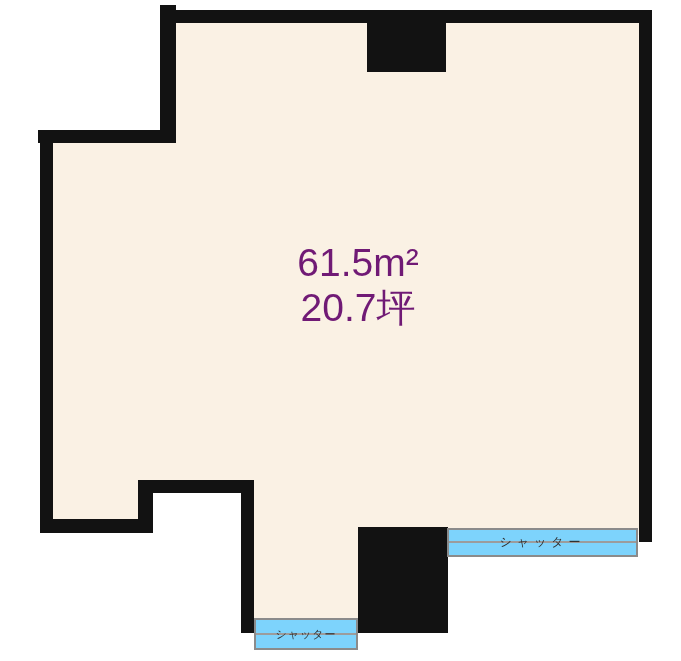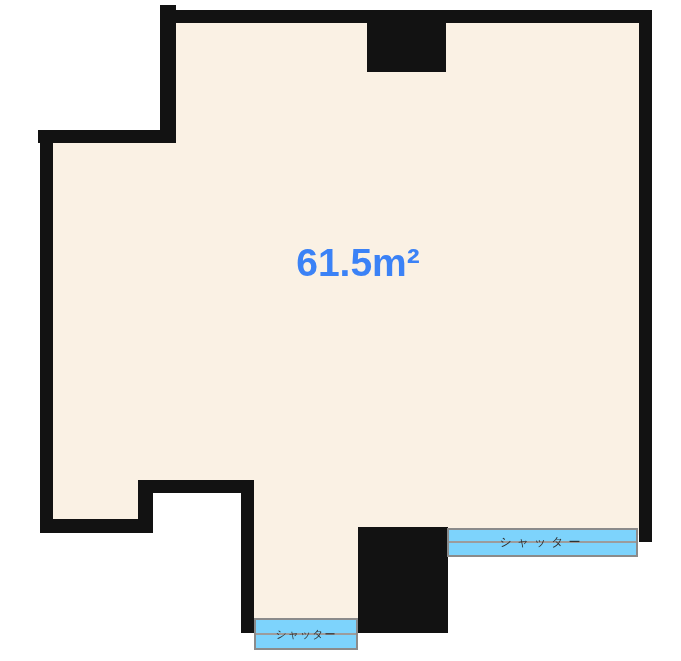--- a/index.html
+++ b/index.html
@@ -24,24 +24,24 @@
   }
   .plan-svg polygon { fill: #faf1e4; }
   .plan-svg rect { fill: #121212; }
 
   .area-label {
     position: absolute;
     left: 230px;
     top: 240px;
     width: 256px;
     text-align: center;
-    color: #3b82f6;
+    color: #701a75;
     font-size: 39px;
     line-height: 45px;
-    font-weight: 700;
+    font-weight: 400;
     letter-spacing: 0px;
     white-space: nowrap;
   }
 
   .shutter {
     position: absolute;
     box-sizing: border-box;
     background: #7dd3fc;
     border: 2px solid #8b8b8b;
     display: flex;
@@ -95,20 +95,21 @@
     <rect x="40" y="519" width="113" height="14" fill="#121212"></rect>
     <rect x="138" y="480" width="15" height="53" fill="#121212"></rect>
     <rect x="138" y="480" width="116" height="13" fill="#121212"></rect>
     <rect x="241" y="480" width="13" height="153" fill="#121212"></rect>
     <rect x="367" y="10" width="79" height="62" fill="#121212"></rect>
     <rect x="358" y="527" width="90" height="106" fill="#121212"></rect>
   </svg>
 
   <div class="area-label">
     <div>61.5m²</div>
+    <div>20.7坪</div>
   </div>
 
   <div class="shutter shutter-right">
     <div class="shutter-line"></div>
     <span class="shutter-text">シャッター</span>
   </div>
 
   <div class="shutter shutter-bottom">
     <div class="shutter-line"></div>
     <span class="shutter-text">シャッター</span>

